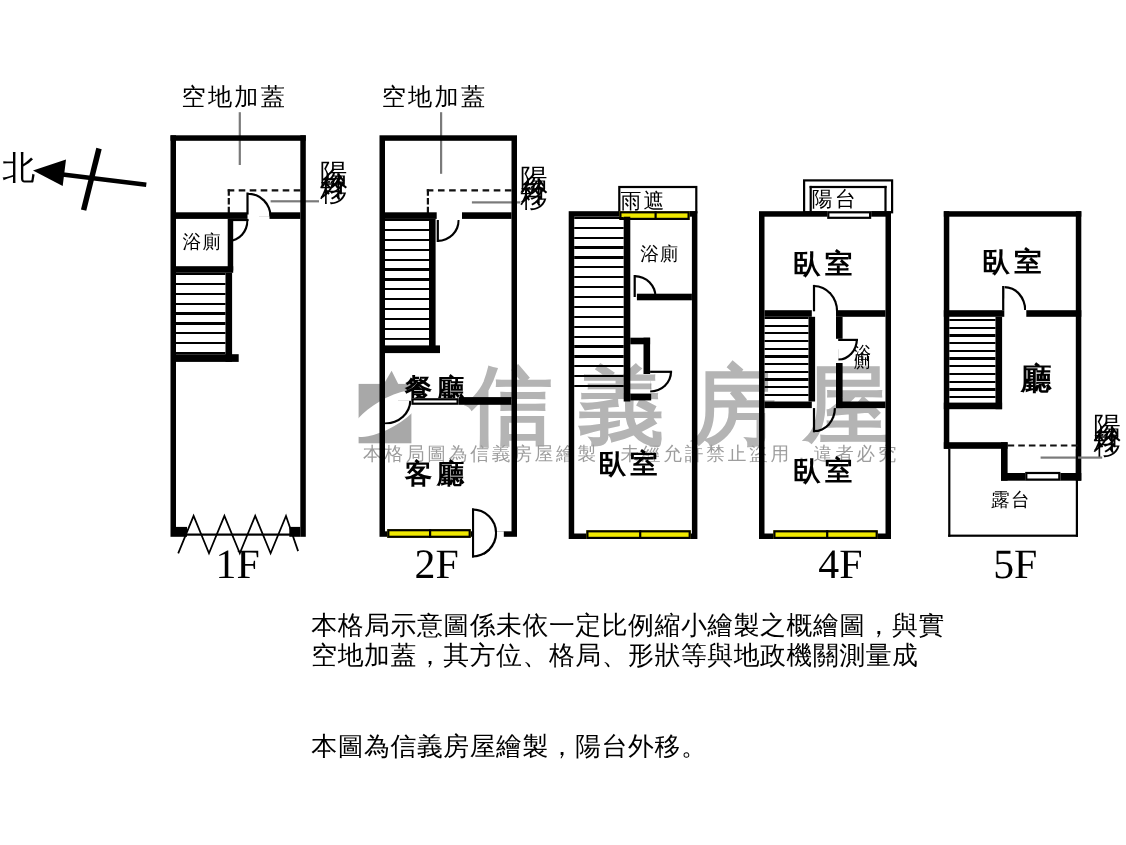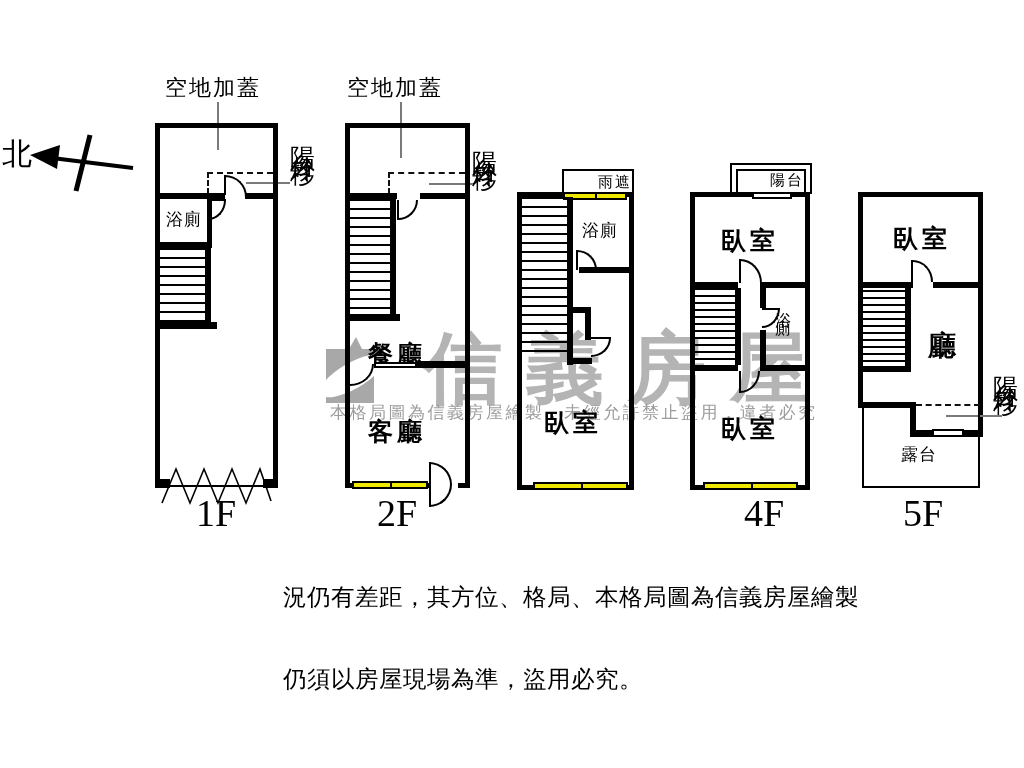--- a/index.html
+++ b/index.html
@@ -28,21 +28,21 @@
   .thinbox{position:absolute;border:2px solid #000;box-sizing:border-box;background:transparent}
   .tbx{position:absolute;box-sizing:border-box;border-left:2px solid #000;border-right:2px solid #000;border-bottom:2px solid #000}
   
   .rl{position:absolute;font-weight:bold;font-size:25px;letter-spacing:4px;white-space:nowrap;line-height:1.1}
   .sl{position:absolute;font-size:17px;letter-spacing:1px;white-space:nowrap;line-height:1.1}
   .vl{position:absolute;writing-mode:vertical-rl;text-orientation:upright;font-size:25px;letter-spacing:5px;line-height:1;white-space:nowrap}
   .vls{position:absolute;writing-mode:vertical-rl;text-orientation:upright;font-size:16px;letter-spacing:6px;line-height:1;white-space:nowrap}
   .fl{position:absolute;font-size:38px;width:84px;text-align:center;line-height:1;white-space:nowrap}
   .al{position:absolute;font-size:22px;letter-spacing:2px;white-space:nowrap;line-height:1.1}
   .northlbl{position:absolute;font-size:30px;line-height:1;white-space:nowrap}
-  .boxlbl{position:absolute;width:100%;text-align:right;top:2px;font-size:15px;letter-spacing:2px;line-height:1.2}
+  .boxlbl{position:absolute;width:100%;text-align:left;top:2px;font-size:19px;letter-spacing:2px;line-height:1.2}
   
   .wm-brand{position:absolute;font-size:78px;font-weight:bold;color:#b4b4b4;letter-spacing:24px;line-height:1;white-space:nowrap;font-family:"Liberation Serif","DejaVu Serif",serif}
   .wm-notice{position:absolute;font-size:17px;color:#9d9d9d;letter-spacing:2.5px;white-space:nowrap}
   .wm-logo{position:absolute}
   .wm-sq{position:absolute;background:#a8a8a8}
   .wm-band{position:absolute;background:#fff;border-radius:50%}
   .wm-tri{position:absolute;width:0;height:0}
   
   .disc{position:absolute;font-size:23.5px;line-height:27.6px;letter-spacing:0.5px;white-space:nowrap}
 </style>
@@ -188,17 +188,18 @@
     <div class="dh" style="left:58px;top:212px;width:64px"></div>
     <div class="lh" style="left:88px;top:223px;width:56px"></div>
     <div class="w" style="left:52px;top:238px;width:73px;height:7px"></div>
     <div class="wr" style="left:74px;top:237px;width:32px;height:8px"></div>
     <div class="tbx" style="left:4px;top:216px;width:118px;height:80px"></div>
     <div class="sl" style="left:43px;top:254px">露台</div>
   </div>
   <div class="fl" style="left:881px;top:494px">5F</div>
 
   <div class="g" style="left:283px;top:556px;width:600px;height:145px">
-    <div class="disc" style="top:27.6px">況仍有差距，其方位、格局、本格局圖為信義房屋繪製</div>
-    <div class="disc" style="top:110.4px">仍須以房屋現場為準，盜用必究。</div>
+    <div class="disc" style="top:0">本格局示意圖係未依一定比例縮小繪製之概繪圖，與實</div>
+    <div class="disc" style="top:27.6px">空地加蓋，其方位、格局、形狀等與地政機關測量成</div>
+    <div class="disc" style="top:110.4px">本圖為信義房屋繪製，陽台外移。</div>
   </div>
 
 </div>
 
 </body></html>

